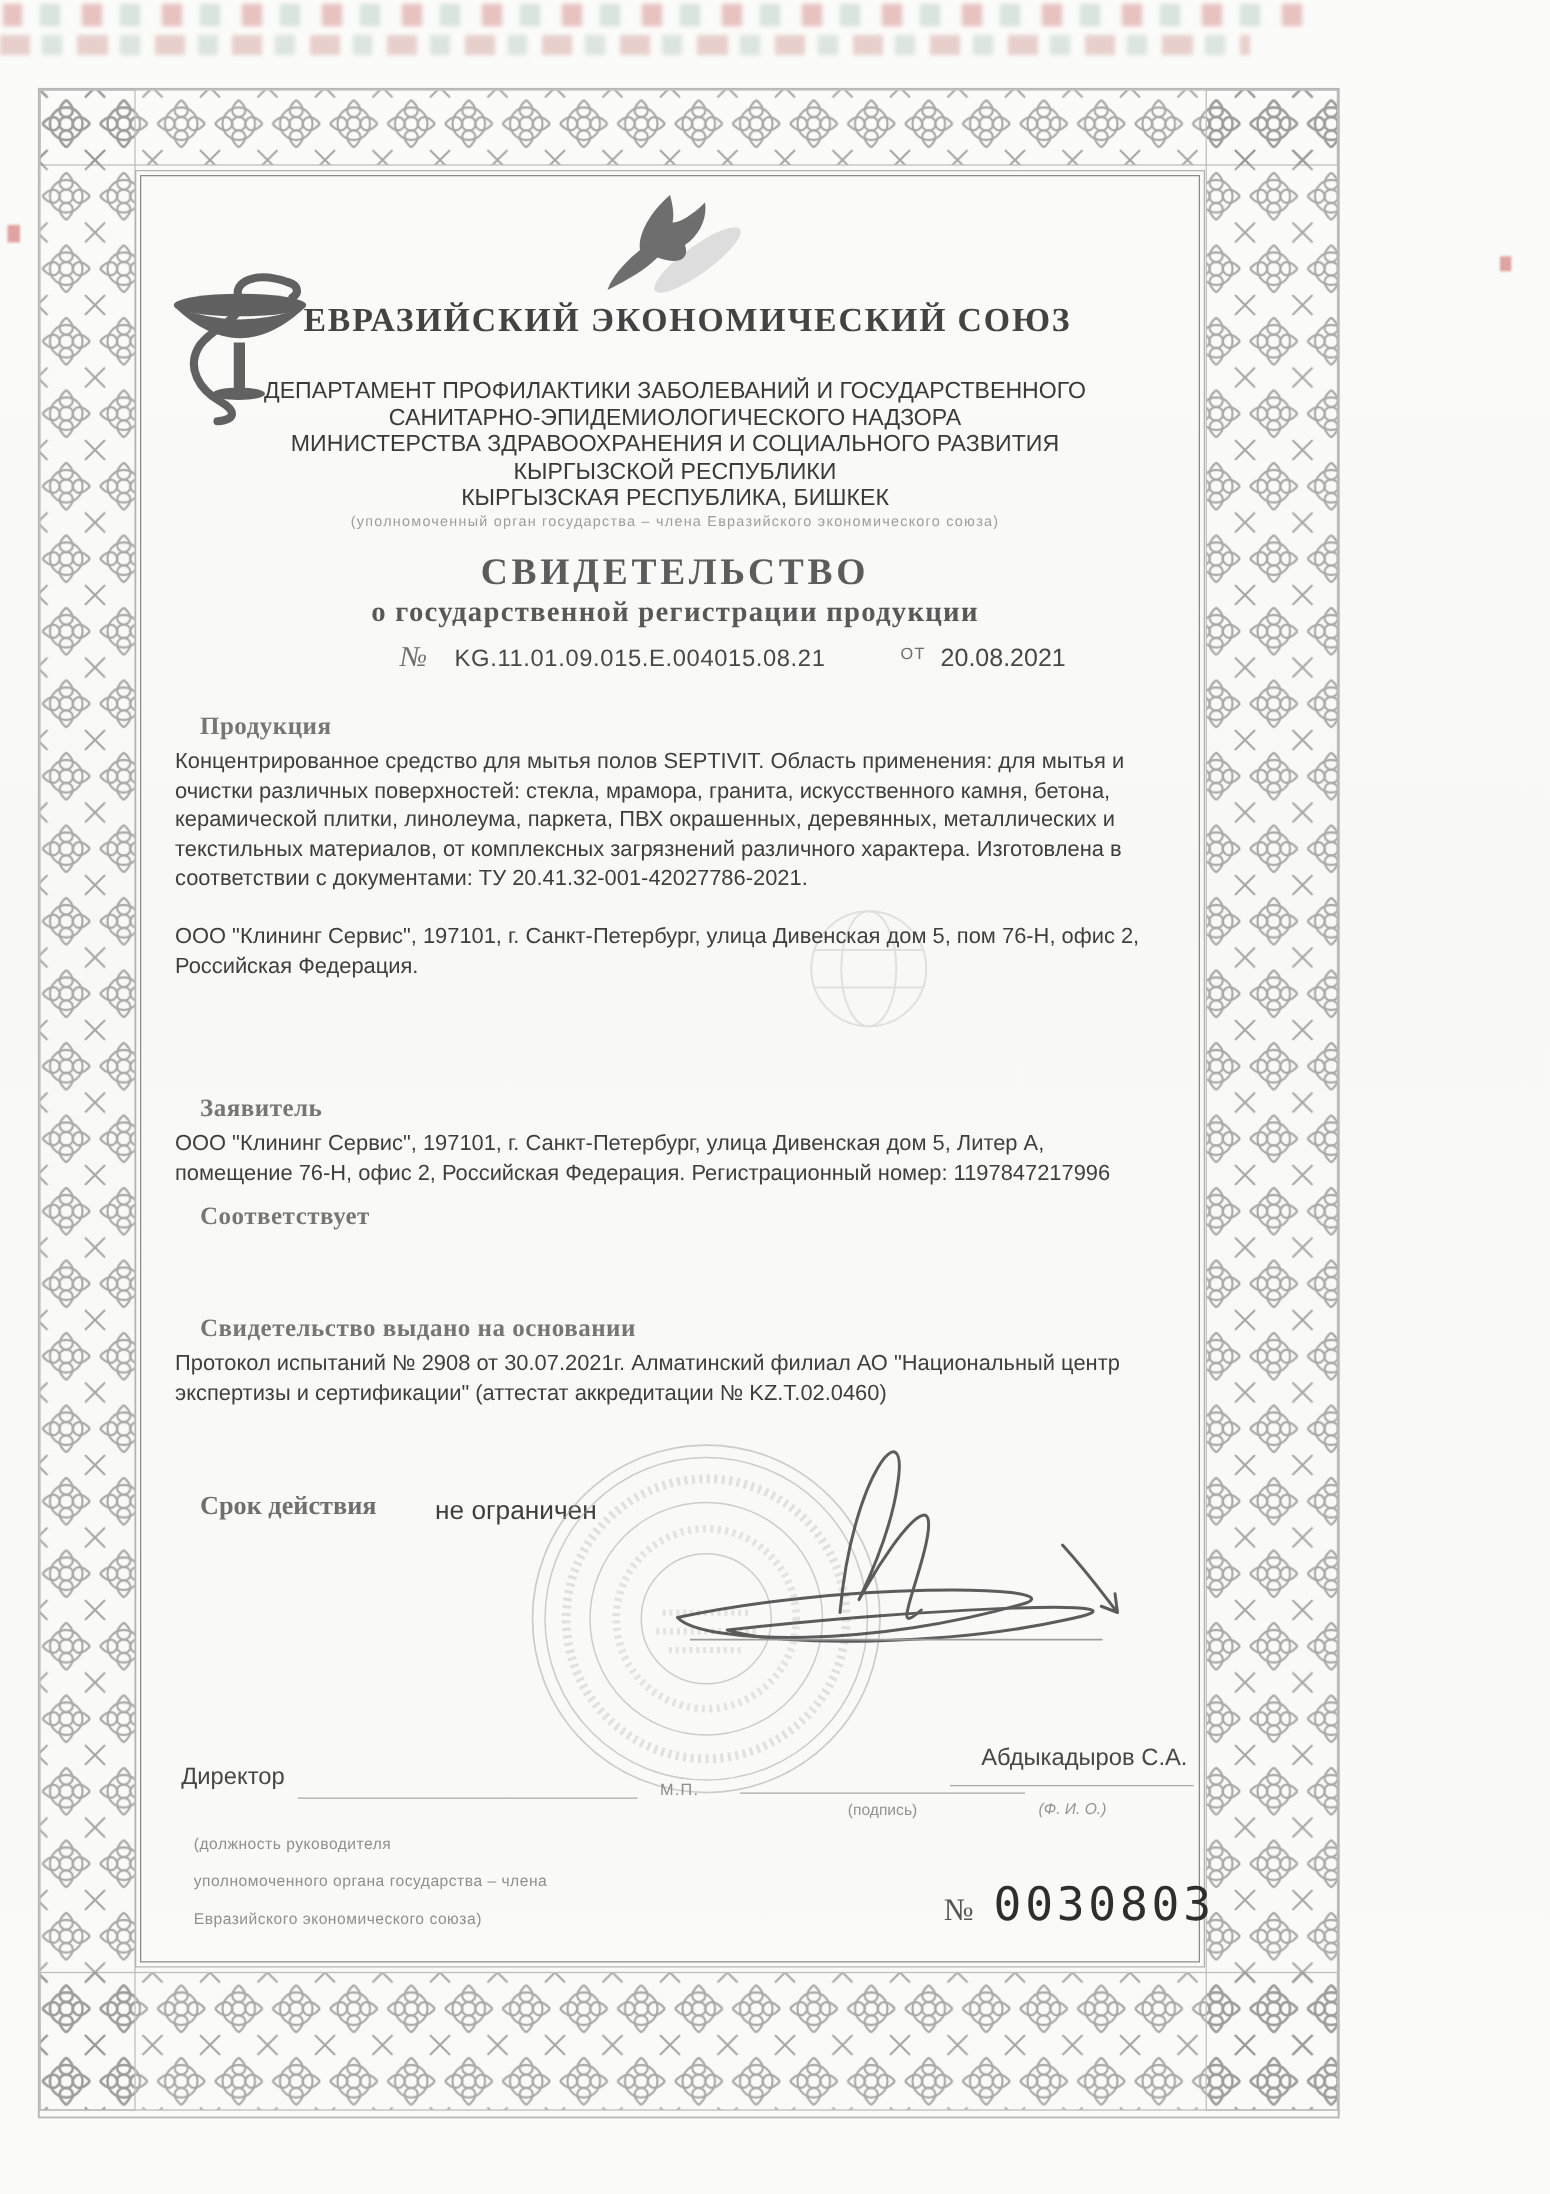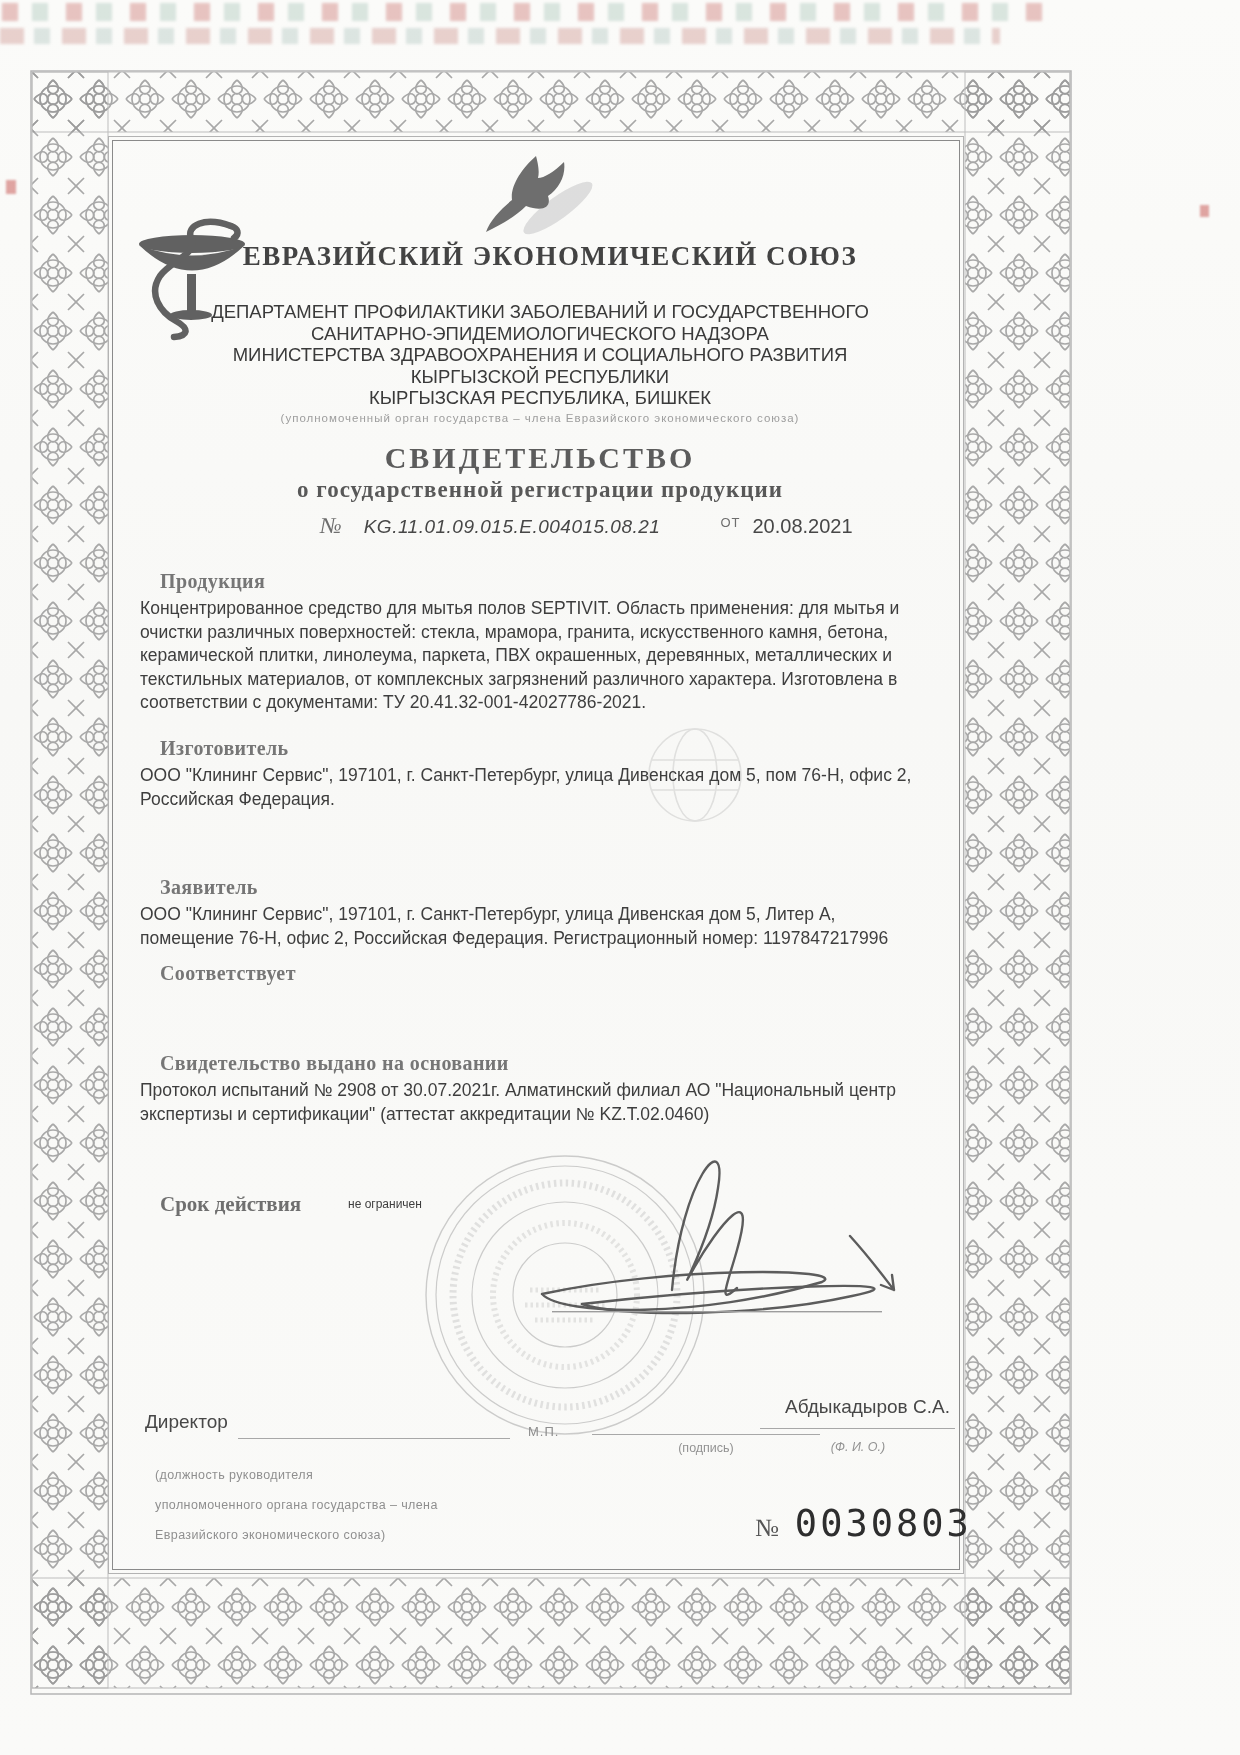--- a/index.html
+++ b/index.html
@@ -34,32 +34,32 @@
   .dept{position:absolute;left:140px;top:301px;width:800px;text-align:center;
     font-size:18.5px;line-height:21.5px;color:#3a3a3a;}
   .authority-note{position:absolute;left:140px;top:412px;width:800px;text-align:center;
     font-size:11.5px;letter-spacing:1px;color:#9d9d9d;}
   .doc-title1{position:absolute;left:140px;top:441px;width:800px;text-align:center;
     font-family:"Liberation Serif",serif;font-weight:bold;font-size:30px;letter-spacing:3px;color:#5c5c5c;}
   .doc-title2{position:absolute;left:140px;top:477px;width:800px;text-align:center;
     font-family:"Liberation Serif",serif;font-weight:bold;font-size:23px;letter-spacing:1px;color:#585858;}
   .number-row{position:absolute;left:320px;top:513px;display:flex;align-items:baseline;}
   .no-label{font-family:"Liberation Serif",serif;font-size:23px;color:#6e6e6e;font-style:italic;}
-  .no-value{font-size:19px;letter-spacing:.5px;color:#474747;margin-left:22px;font-style:italic;}
+  .no-value{font-size:19px;letter-spacing:.5px;color:#474747;margin-left:22px;}
   .ot-label{font-size:13px;color:#6e6e6e;text-transform:uppercase;margin-left:60px;position:relative;top:-6px;letter-spacing:1px;}
   .date-value{font-size:20px;color:#474747;margin-left:12px;}
   
   .sec{position:absolute;left:140px;width:794px;}
   .sec h3{margin:0 0 4px 20px;font-family:"Liberation Serif",serif;font-weight:bold;
     font-size:20px;letter-spacing:.4px;color:#767676;}
   .sec p{margin:0;font-size:17.5px;line-height:23.5px;color:#3e3e3e;}
   
   .validity-label{position:absolute;left:160px;top:1192px;
     font-family:"Liberation Serif",serif;font-weight:bold;font-size:21px;color:#6f6f6f;}
-  .validity-value{position:absolute;left:348px;top:1197px;font-size:12px;color:#3e3e3e;}
+  .validity-value{position:absolute;left:348px;top:1197px;font-size:21px;color:#3e3e3e;}
   .stamp{position:absolute;left:420px;top:1150px;opacity:.55;}
   .signature{position:absolute;left:520px;top:1118px;}
   .director-label{position:absolute;left:145px;top:1411px;font-size:19px;color:#474747;}
   .director-line{position:absolute;left:238px;top:1438px;width:272px;height:1px;background:#a8a8a8;}
   .mp-label{position:absolute;left:528px;top:1424px;font-size:13px;color:#8d8d8d;letter-spacing:1px;}
   .sig-line{position:absolute;left:592px;top:1434px;width:228px;height:1px;background:#a8a8a8;}
   .sig-caption{position:absolute;left:600px;top:1441px;width:212px;text-align:center;font-size:12.5px;color:#939393;}
   .name-label{position:absolute;left:785px;top:1396px;font-size:19px;color:#474747;}
   .name-line{position:absolute;left:760px;top:1428px;width:195px;height:1px;background:#a8a8a8;}
   .name-caption{position:absolute;left:768px;top:1440px;width:180px;text-align:center;font-size:12.5px;color:#939393;font-style:italic;}
@@ -144,21 +144,20 @@
     <svg width="98" height="98" viewBox="0 0 98 98">
       <g fill="none" stroke="#9f9f9f" stroke-width="1.6" opacity=".55">
         <circle cx="49" cy="49" r="46"></circle>
         <ellipse cx="49" cy="49" rx="22" ry="46"></ellipse>
         <path d="M5 34 H93 M5 64 H93"></path>
       </g>
     </svg>
   </div>
 
   <section class="sec" style="top:737px">
-    <h3>Изготовитель</h3>
     <p>ООО "Клининг Сервис", 197101, г. Санкт-Петербург, улица Дивенская дом 5, пом 76-Н, офис 2, Российская Федерация.</p>
   </section>
 
   <section class="sec" style="top:876px">
     <h3>Заявитель</h3>
     <p>ООО "Клининг Сервис", 197101, г. Санкт-Петербург, улица Дивенская дом 5, Литер А, помещение 76-Н, офис 2, Российская Федерация. Регистрационный номер: 1197847217996</p>
   </section>
 
   <section class="sec" style="top:962px">
     <h3>Соответствует</h3>

